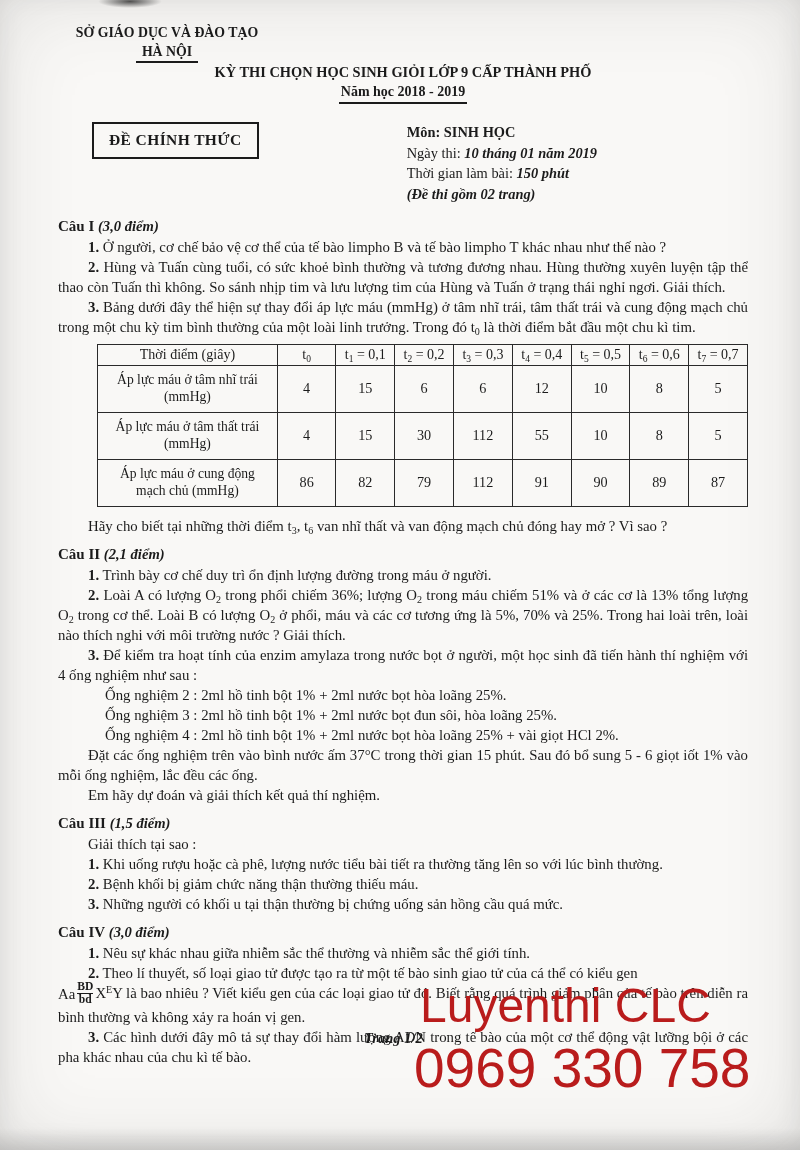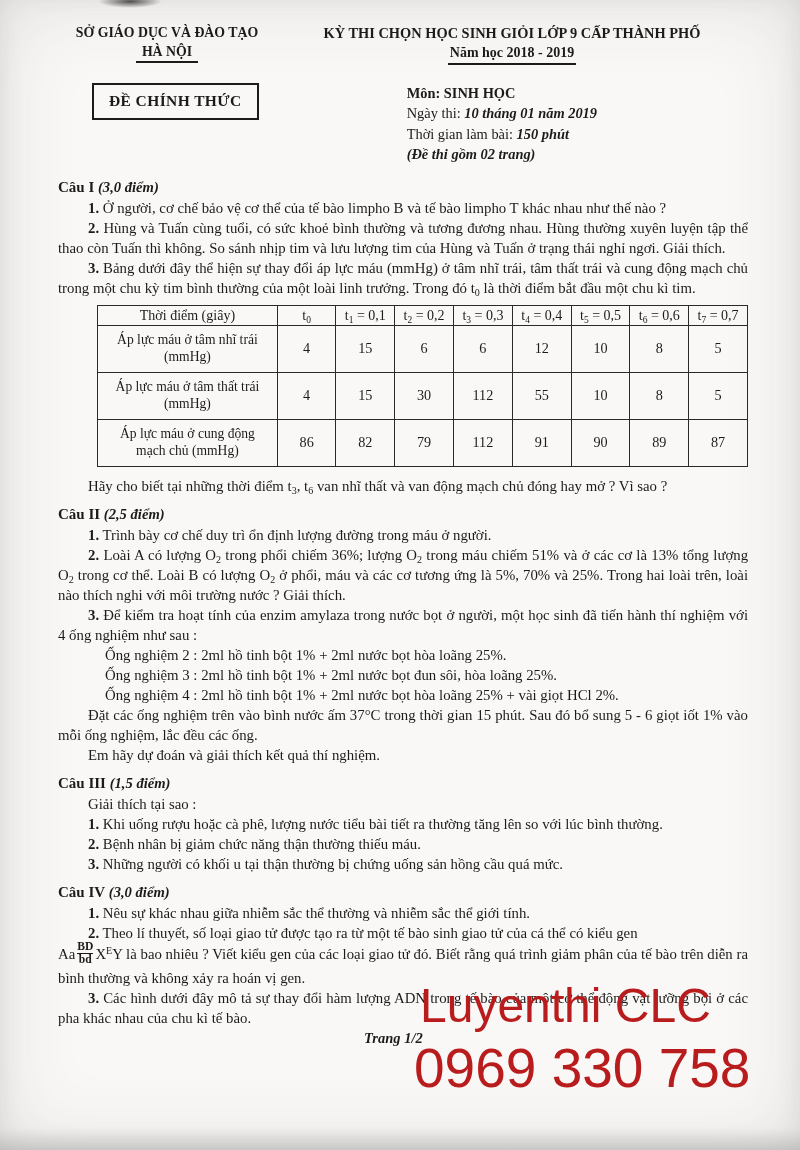--- a/index.html
+++ b/index.html
@@ -7,21 +7,21 @@
     position:relative; width:800px; height:1150px; margin:0 auto;
     background:#f9f8f6;
     box-shadow: inset 0 0 80px rgba(60,60,60,0.13), inset 0 -6px 24px rgba(60,60,60,0.10);
     font-family:"Liberation Serif", serif;
     color:#1b1b1b;
     overflow:hidden;
   }
   .content { position:absolute; left:58px; top:24px; width:690px; }
 
   
-  .hdr-row1 { display:flex; }
+  .hdr-row1 { display:flex;flex-direction:column; }
   .hdr-left { width:218px; text-align:center; font-weight:bold; font-size:13.8px; line-height:1.25; }
   .hdr-left .city { display:inline-block; border-bottom:2px solid #1b1b1b; padding:0 6px 1px; margin-top:2px; }
   .hdr-right { flex:1; text-align:center; font-weight:bold; font-size:14.4px; line-height:1.3; }
   .hdr-right .year { display:inline-block; border-bottom:2px solid #1b1b1b; padding:0 2px 1px; font-size:14px; margin-top:1px; }
   .hdr-row2 { display:flex; margin-top:18px; align-items:flex-start; }
   .official-box {
     margin-left:34px; border:2px solid #1b1b1b; padding:7px 15px 8px;
     font-weight:bold; font-size:15.5px; letter-spacing:0.4px; background:transparent;
   }
   .exam-info { margin-left:148px; font-size:14.4px; line-height:1.42; }
@@ -154,36 +154,36 @@
             <td class="val">89</td>
             <td class="val">87</td>
           </tr>
         </tbody>
           </table>
 
         <p class="p"><span>Hãy cho biết tại những thời điểm t<sub>3</sub>, t<sub>6</sub> van nhĩ thất và van động mạch chủ đóng hay mở ? Vì sao ?</span></p>
       </div>
 
       <div class="section">
-        <p class="sec-title"><span class="t">Câu II</span> <span class="pts">(2,5 điểm)</span></p>
+        <p class="sec-title"><span class="t">Câu II</span> <span class="pts">(2,1 điểm)</span></p>
         <p class="p"><span class="num">1.</span> <span>Trình bày cơ chế duy trì ổn định lượng đường trong máu ở người.</span></p>
         <p class="p"><span class="num">2.</span> <span>Loài A có lượng O<sub>2</sub> trong phổi chiếm 36%; lượng O<sub>2</sub> trong máu chiếm 51% và ở các cơ là 13% tổng lượng O<sub>2</sub> trong cơ thể. Loài B có lượng O<sub>2</sub> ở phổi, máu và các cơ tương ứng là 5%, 70% và 25%. Trong hai loài trên, loài nào thích nghi với môi trường nước ? Giải thích.</span></p>
         <p class="p"><span class="num">3.</span> <span>Để kiểm tra hoạt tính của enzim amylaza trong nước bọt ở người, một học sinh đã tiến hành thí nghiệm với 4 ống nghiệm như sau :</span></p>
         <p class="tube">Ống nghiệm 2 : 2ml hồ tinh bột 1% + 2ml nước bọt hòa loãng 25%.</p>
         <p class="tube">Ống nghiệm 3 : 2ml hồ tinh bột 1% + 2ml nước bọt đun sôi, hòa loãng 25%.</p>
         <p class="tube">Ống nghiệm 4 : 2ml hồ tinh bột 1% + 2ml nước bọt hòa loãng 25% + vài giọt HCl 2%.</p>
         <p class="p"><span>Đặt các ống nghiệm trên vào bình nước ấm 37°C trong thời gian 15 phút. Sau đó bổ sung 5 - 6 giọt iốt 1% vào mỗi ống nghiệm, lắc đều các ống.</span></p>
         <p class="p"><span>Em hãy dự đoán và giải thích kết quả thí nghiệm.</span></p>
       </div>
 
       <div class="section">
         <p class="sec-title"><span class="t">Câu III</span> <span class="pts">(1,5 điểm)</span></p>
         <p class="p"><span>Giải thích tại sao :</span></p>
         <p class="p"><span class="num">1.</span> <span>Khi uống rượu hoặc cà phê, lượng nước tiểu bài tiết ra thường tăng lên so với lúc bình thường.</span></p>
-        <p class="p"><span class="num">2.</span> <span>Bệnh nhân bị giảm chức năng thận thường thiếu máu.</span></p>
+        <p class="p"><span class="num">2.</span> <span>Bệnh khối bị giảm chức năng thận thường thiếu máu.</span></p>
         <p class="p"><span class="num">3.</span> <span>Những người có khối u tại thận thường bị chứng uống sản hồng cầu quá mức.</span></p>
       </div>
 
       <div class="section">
         <p class="sec-title"><span class="t">Câu IV</span> <span class="pts">(3,0 điểm)</span></p>
         <p class="p"><span class="num">1.</span> <span>Nêu sự khác nhau giữa nhiễm sắc thể thường và nhiễm sắc thể giới tính.</span></p>
         <p class="p"><span class="num">2.</span> <span>Theo lí thuyết, số loại giao tử được tạo ra từ một tế bào sinh giao tử của cá thể có kiểu gen</span></p>
         <p class="p noind"><span>Aa</span><span class="frac"><span class="fn">BD</span><span class="fd">bd</span></span><span>X<sup>E</sup>Y là bao nhiêu ? Viết kiểu gen của các loại giao tử đó. Biết rằng quá trình giảm phân của tế bào trên diễn ra bình thường và không xảy ra hoán vị gen.</span></p>
         <p class="p"><span class="num">3.</span> <span>Các hình dưới đây mô tả sự thay đổi hàm lượng ADN trong tế bào của một cơ thể động vật lưỡng bội ở các pha khác nhau của chu kì tế bào.</span></p>
       </div>

